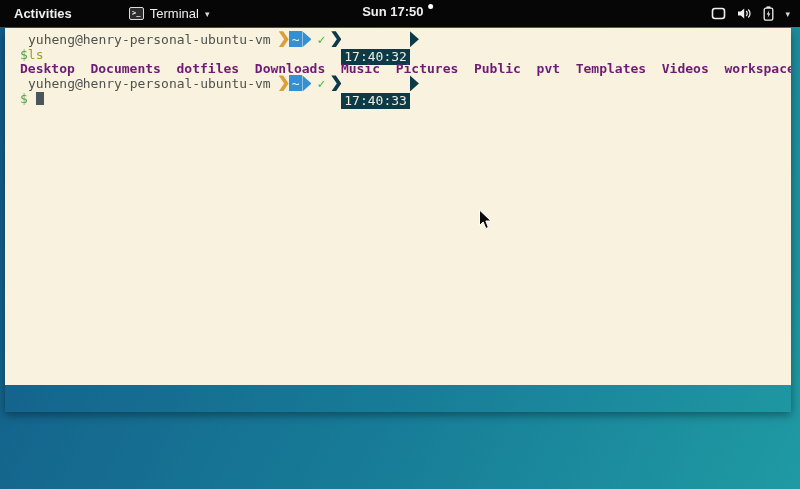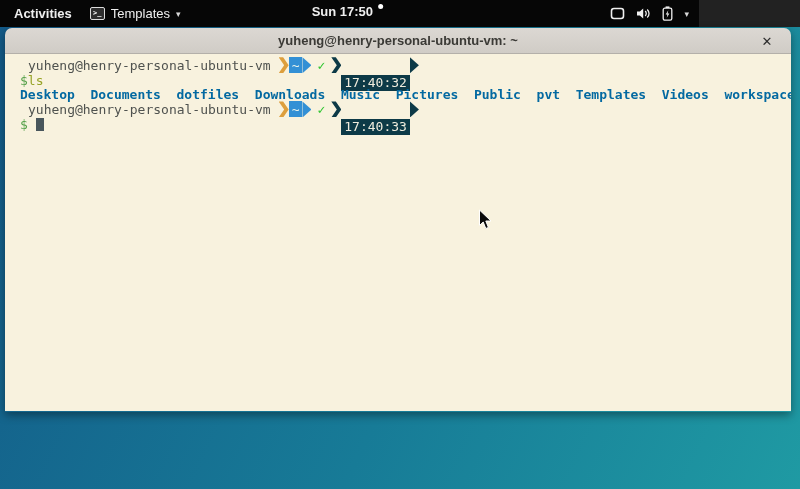--- a/index.html
+++ b/index.html
@@ -3,23 +3,23 @@
 <meta charset="utf-8">
 <style>
   * { margin:0; padding:0; box-sizing:border-box; }
   html,body { background:#222; }
   .screen{
     position:relative; width:800px; height:489px; overflow:hidden;
     font-family:"Liberation Sans","DejaVu Sans",sans-serif;
   }
   
   .topbar{
-    position:absolute; left:0; top:0; width:699px; height:27px;
+    position:absolute; left:0; top:0; width:800px; height:27px;
     background:#060606; color:#efefef; display:flex; align-items:center;
-    font-size:13px; z-index:30;
+    font-size:13px; z-index:30;gap:39px;
   }
   .activities{ margin-left:10px; font-weight:600; padding:2px 4px; cursor:pointer;}
   .appmenu{ margin-left:14px; display:flex; align-items:center; gap:6px; cursor:pointer;}
   .term-app-icon{
     width:15px; height:13px; background:#2e2e2e; border:1px solid #dcdcdc;
     border-radius:2px; display:flex; align-items:center; justify-content:center;
   }
   .term-app-icon span{ font-family:"DejaVu Sans Mono",monospace; font-size:7px; font-weight:bold; color:#fff; line-height:1;}
   .appmenu .chev, .sysmenu .chev{ font-size:9px; color:#d8d8d8; }
   .clockwrap{
@@ -68,37 +68,37 @@
   .pl-seg{ height:16px; display:flex; align-items:center; flex:0 0 auto; }
   .pl-blue{ background:#3390d5; color:#e9f3ec; padding:0 3px; }
   .pl-darkseg{ background:#0d3a47; color:#f0ecdd; padding:0 3px;margin-top:35px; }
   .pl-tip{ display:inline-block; width:9px; height:16px; flex:0 0 auto;
     clip-path:polygon(0 0,100% 50%,0 100%); }
   .tip-blue{ background:#3390d5; }
   .tip-dark{ background:#0d3a47; }
   .check{ color:#2ec52e; font-weight:bold; margin:0 6px; }
   .sym{ color:#55a049; }
   .cmd{ color:#97a327; margin-left:0; }
-  .dirs{ color:#0369a1; font-weight:bold; }
+  .dirs{ color:#701a75; font-weight:bold; }
   .cursor-block{ width:8px; height:13px; background:#49565c; margin-left:8px; }
   
   .pointer{ position:absolute; left:478px; top:209px; z-index:40; }
 </style>
 </head>
 <body>
 
 <div class="screen">
 
   <div class="topbar">
     <div class="activities">Activities</div>
     <div class="appmenu">
       <span class="term-app-icon">
         <span>&gt;_</span>
       </span>
-      <span>Templates</span>
+      <span>Terminal</span>
       <span class="chev">▾</span>
     </div>
     <div class="clockwrap">
       <span class="clock">Sun 17:50</span>
       <span class="notif-dot"></span>
     </div>
     <div class="sysmenu">
       <svg width="15" height="13" viewBox="0 0 15 13">
         <rect x="1.5" y="1.5" width="12" height="10" rx="2.5" fill="none" stroke="#efefef" stroke-width="1.6"></rect>
       </svg>
@@ -112,24 +112,20 @@
         <rect x="1.2" y="2.2" width="8.6" height="12" rx="1.6" fill="none" stroke="#efefef" stroke-width="1.3"></rect>
         <polygon points="6.3,4.2 3.7,8.4 5.4,8.4 4.7,11.8 7.4,7.4 5.6,7.4" fill="#efefef"></polygon>
       </svg>
       <span class="chev">▾</span>
     </div>
   </div>
 
   <div class="wallpaper"></div>
 
   <div class="window">
-    <div class="titlebar">
-      <span class="title">yuheng@henry-personal-ubuntu-vm: ~</span>
-      <span class="closebtn">✕</span>
-    </div>
     <div class="term">
 
       <div class="tline">
         <span class="host">yuheng@henry-personal-ubuntu-vm</span>
         <span class="pl-chev pl-orange"></span>
         <span class="pl-seg pl-blue">
           <span>~</span>
         </span>
         <span class="pl-tip tip-blue"></span>
         <span class="check">✓</span>

